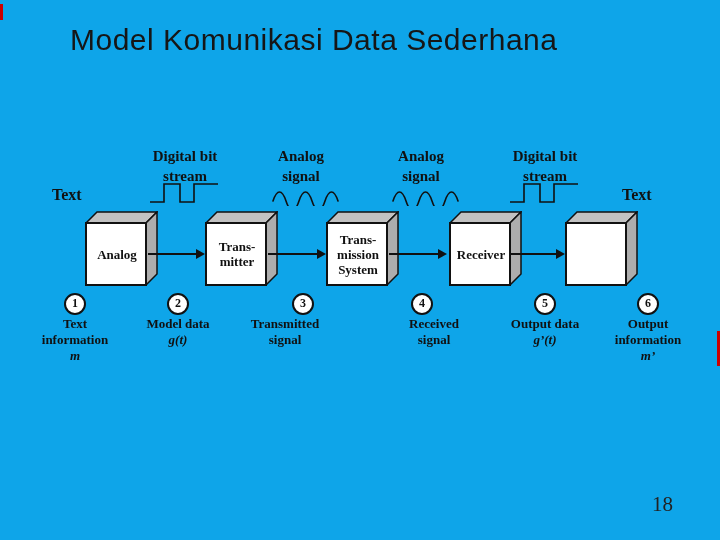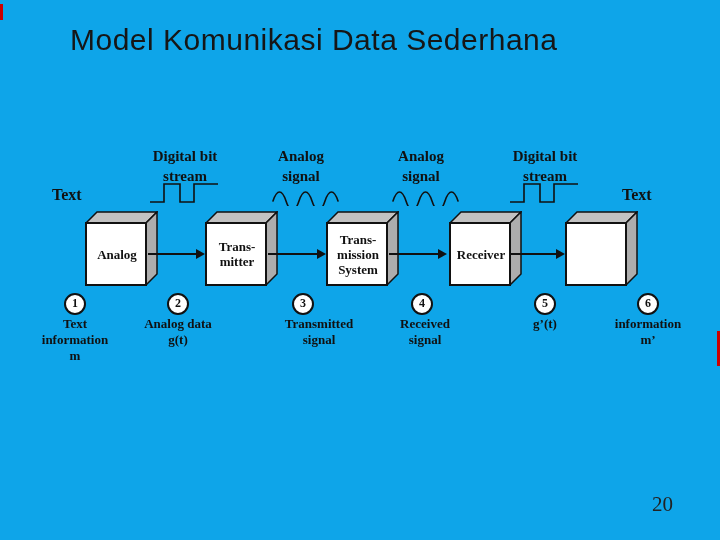--- a/index.html
+++ b/index.html
@@ -36,21 +36,21 @@
                border-left:9px solid #111;border-top:5px solid transparent;
                border-bottom:5px solid transparent;}
 
   
   .stepcircle{position:absolute;top:293px;width:22px;height:22px;box-sizing:border-box;
               border:2.5px solid #111;border-radius:50%;background:#fff;
               font-family:"Liberation Serif",serif;font-weight:bold;font-size:12px;
               line-height:17px;text-align:center;color:#111;}
   .caption{position:absolute;top:316px;width:110px;text-align:center;
            font-size:13px;line-height:16px;}
-  .caption .math{}
+  .caption .math{font-style:italic;}
   .caption span{display:block;}
   .caption span:empty{display:none;}
 </style>
 </head>
 <body>
 
 <div class="slide">
 
   <div class="redfrag left"></div>
   <div class="redfrag right"></div>
@@ -142,37 +142,39 @@
     <div class="stepcircle" style="left:411px;">4</div>
     <div class="stepcircle" style="left:534px;">5</div>
     <div class="stepcircle" style="left:637px;">6</div>
 
     <div class="caption dserif" style="left:20px;">
       <span>Text</span>
       <span>information</span>
       <span class="math">m</span>
     </div>
     <div class="caption dserif" style="left:123px;">
-      <span>Analog data</span>
+      <span>Model data</span>
 
       <span class="math">g(t)</span>
     </div>
-    <div class="caption dserif" style="left:264px;">
+    <div class="caption dserif" style="left:230px;">
       <span>Transmitted</span>
       <span>signal</span>
     </div>
-    <div class="caption dserif" style="left:370px;text-align:center;">
+    <div class="caption dserif" style="left:379px;text-align:center;">
       <span>Received</span>
       <span>signal</span>
     </div>
     <div class="caption dserif" style="left:490px;">
+      <span>Output data</span>
 
       <span class="math">g’(t)</span>
     </div>
     <div class="caption dserif" style="left:593px;">
+      <span>Output</span>
       <span>information</span>
       <span class="math">m’</span>
     </div>
 
   </div>
 
-  <div class="pagenum">20</div>
+  <div class="pagenum">18</div>
 </div>
 
 </body></html>

